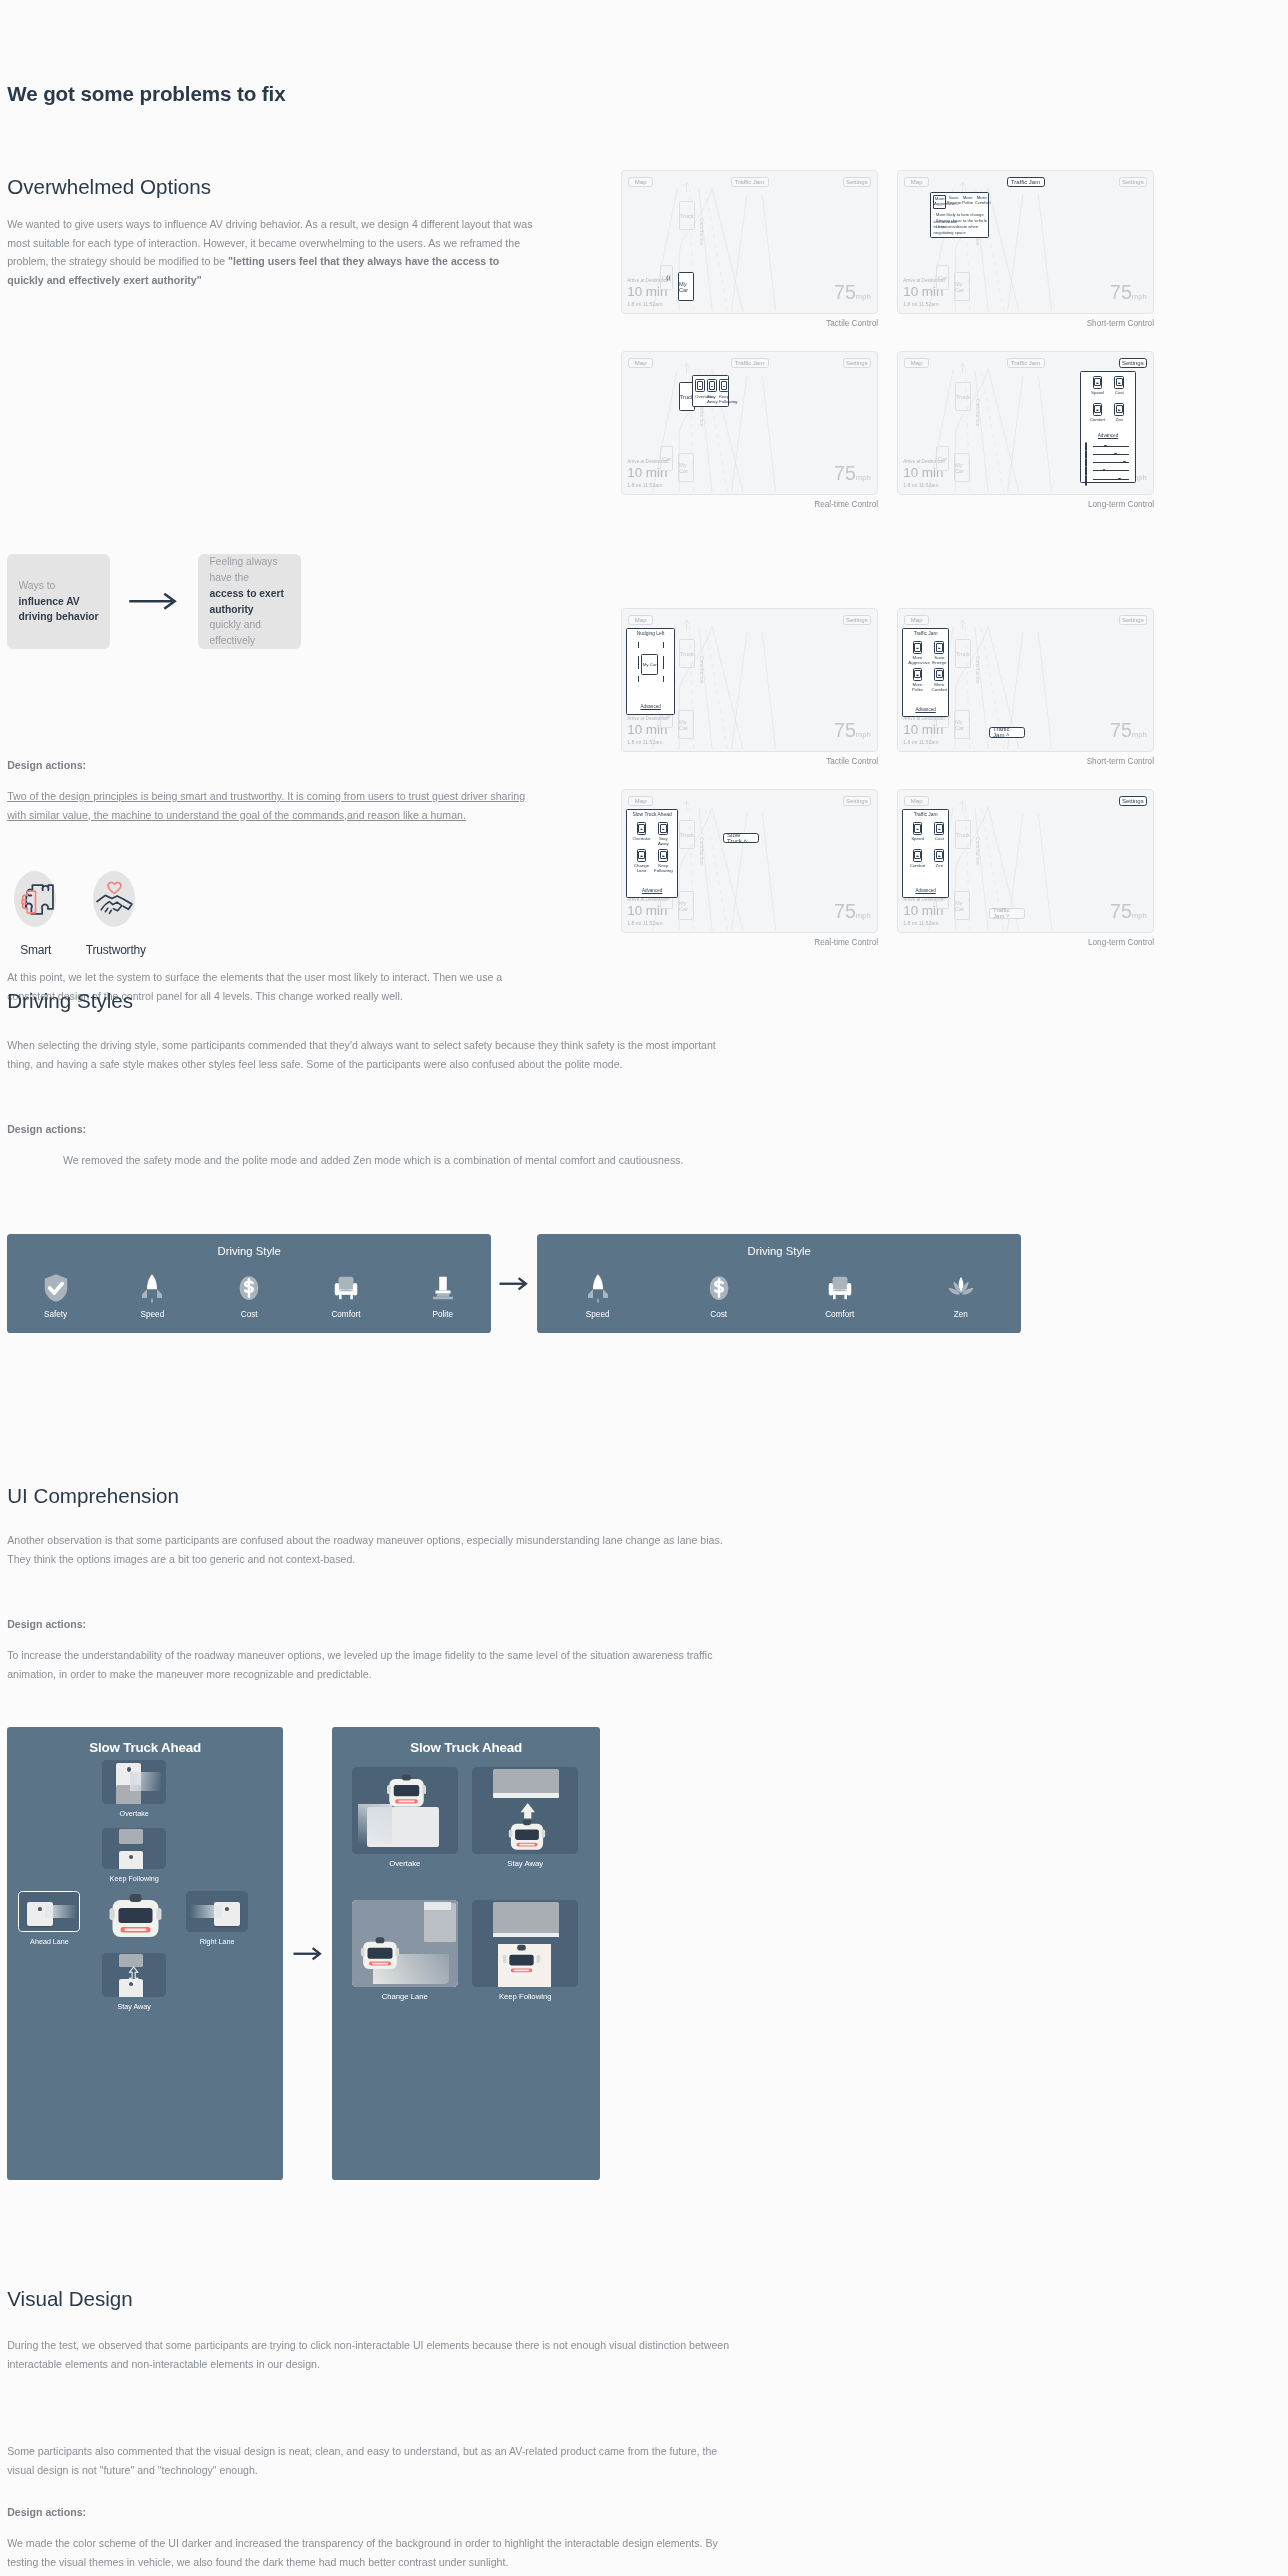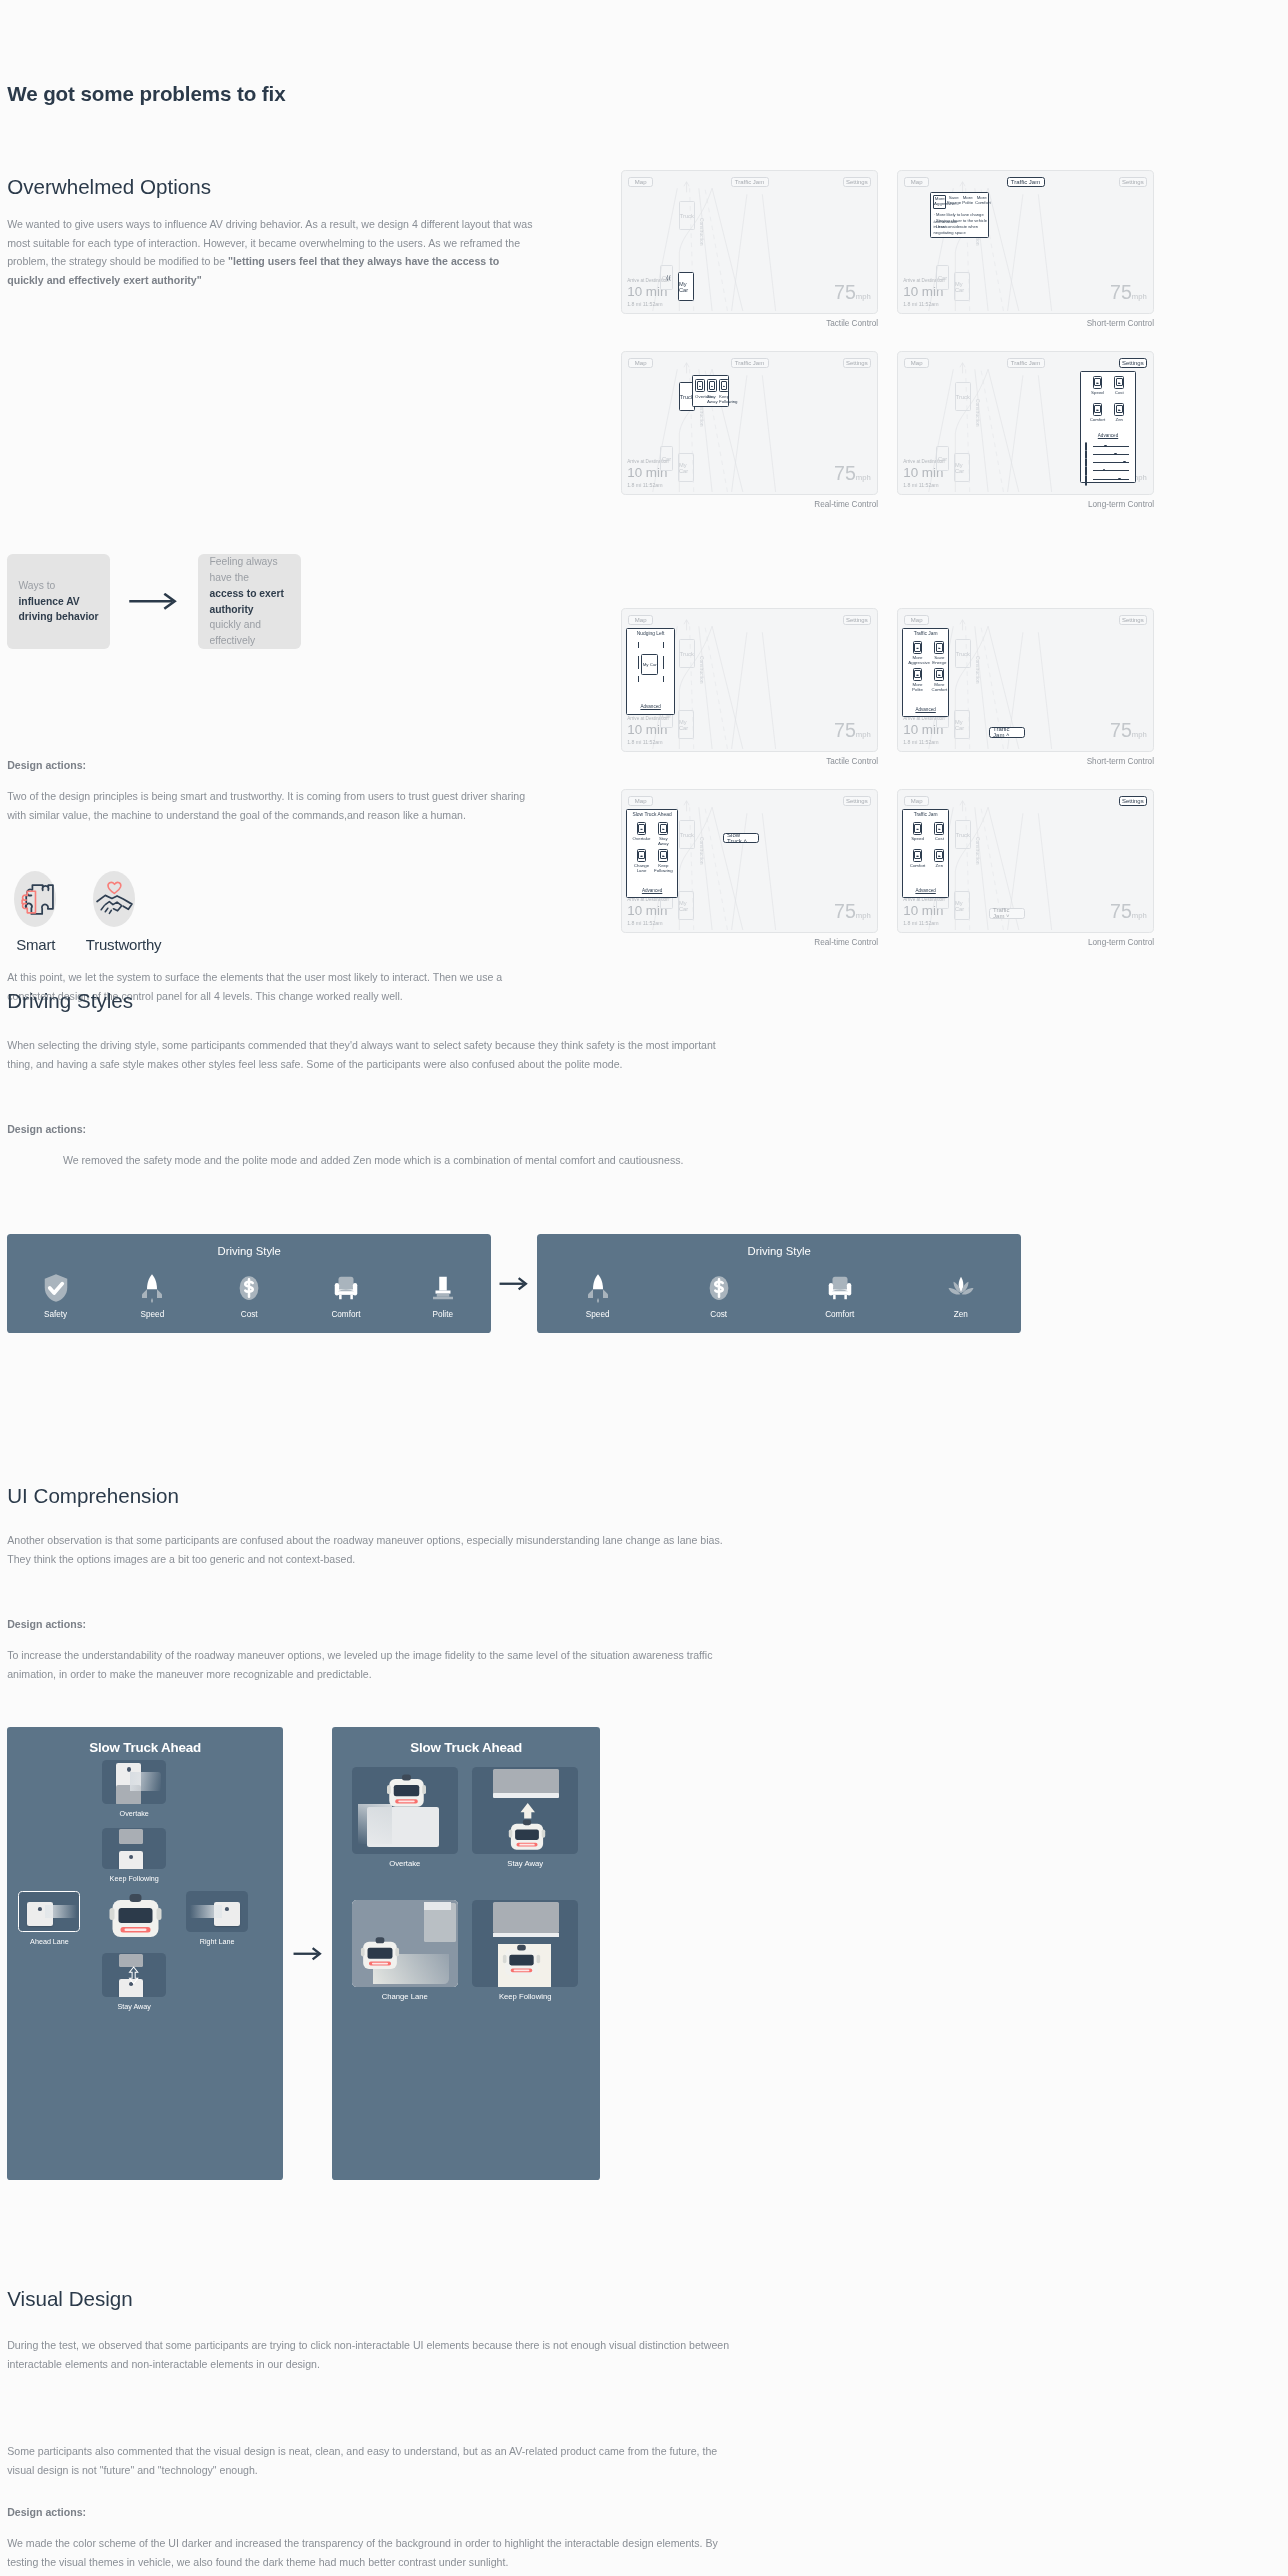--- a/index.html
+++ b/index.html
@@ -40,34 +40,34 @@
     width:103px; height:95px; background:#e4e4e4; border-radius:5.7px;
     display:flex; align-items:center; padding:0 11.3px;
     font-size:10.3px; line-height:1.55; color:#9a9ea4;
   }
   .reframe-card b { color:#2f3d4c; font-weight:bold; }
   .reframe-arrow {
     width:88px; display:flex; align-items:center; justify-content:center;
   }
   .arrow-svg { display:block; }
   #ov-da-label { position:absolute; left:0; top:581px; }
-  #ov-p2 { position:absolute; left:0; top:612px; width:526px; }
+  #ov-p2 { position:absolute; left:0; top:612px; width:526px;text-decoration:underline; }
   .principles { position:absolute; left:0; top:693px; display:flex; gap:21.6px; }
   .principle { width:57px; text-align:center; }
   .principle .ico-wrap {
     width:57px; height:62px; display:flex; align-items:center; justify-content:center;
     position:relative;
   }
   .principle .ico-wrap::before {
     content:""; position:absolute; left:7.2px; top:3.1px; width:42px; height:56px;
     background:#e4e4e4; border-radius:50%;
   }
   .principle svg { position:relative; z-index:2; }
   .principle .p-label {
-    margin-top:6px; font-size:15px; color:#2b3a4a; letter-spacing:-0.2px;
+    margin-top:13px; font-size:12px; color:#2b3a4a; letter-spacing:-0.2px;
   }
   #ov-p3 { position:absolute; left:0; top:793px; width:526px; }
 
   
   .wf-grid { position:absolute; }
   .wf-cell { position:absolute; }
   .wf-screen {
     width:257px; height:144px; background:#f4f5f6; border:0.5px solid #e2e4e6;
     border-radius:4.6px; position:relative; overflow:hidden;
   }

